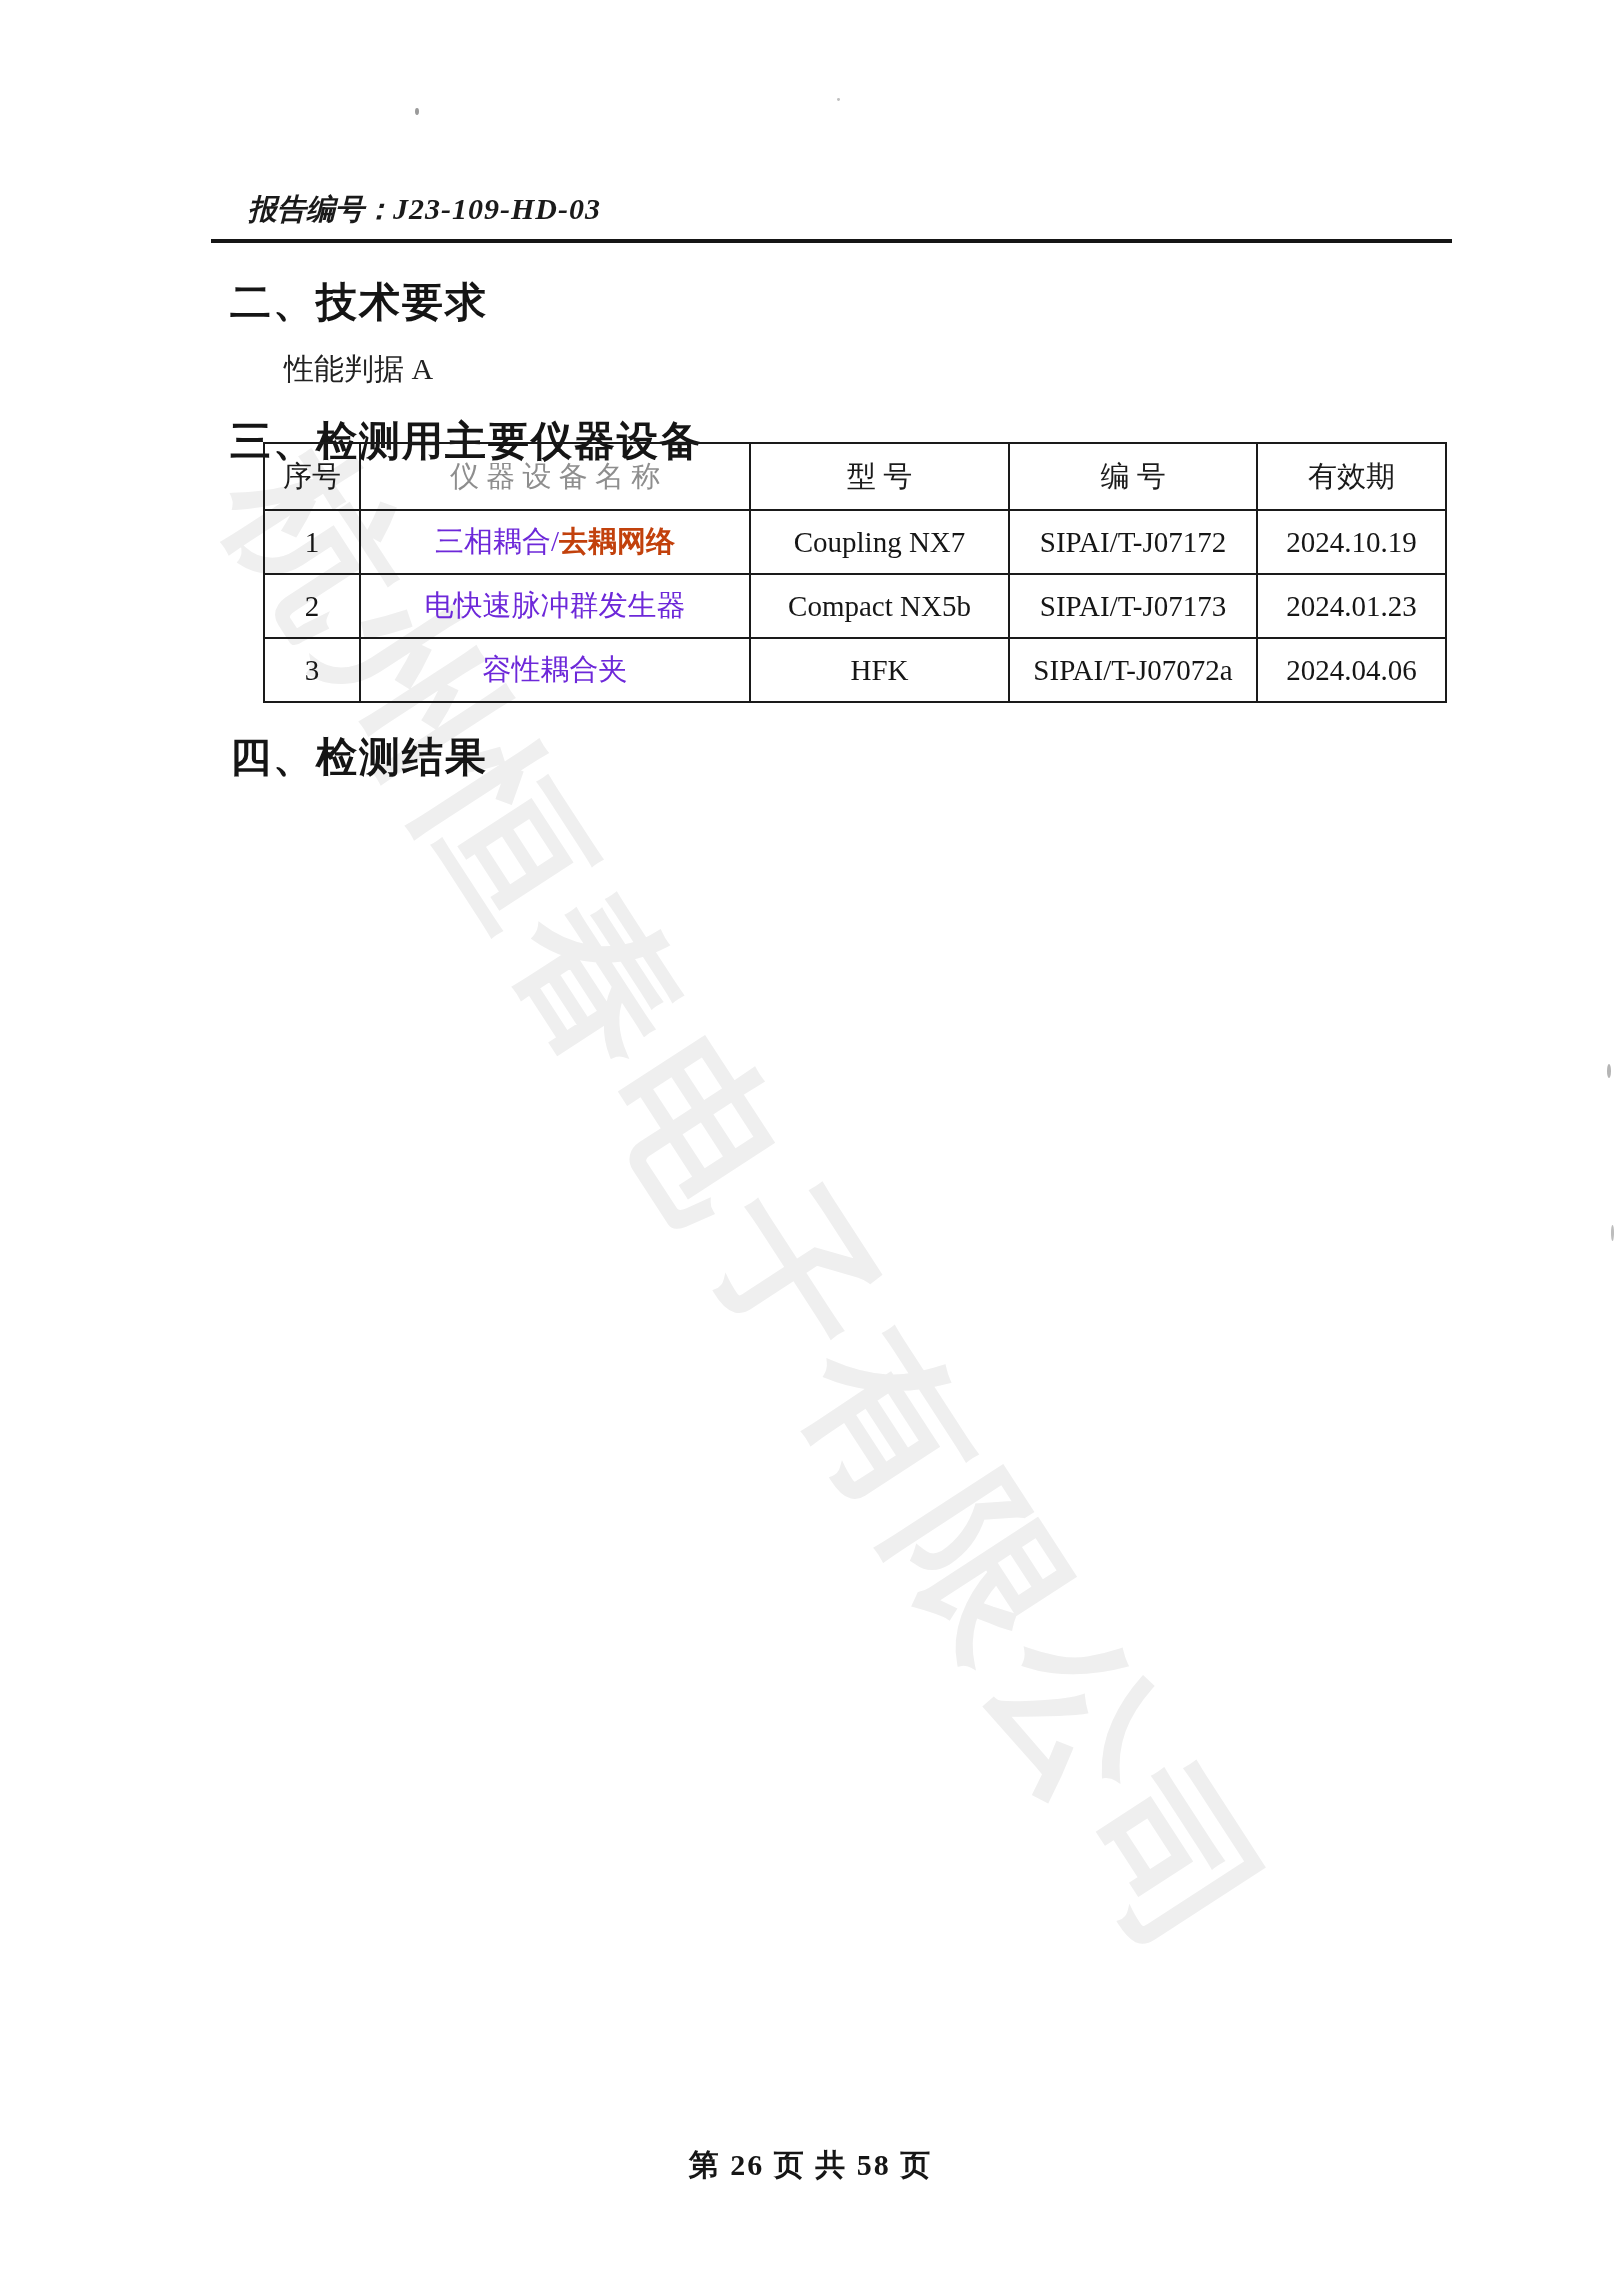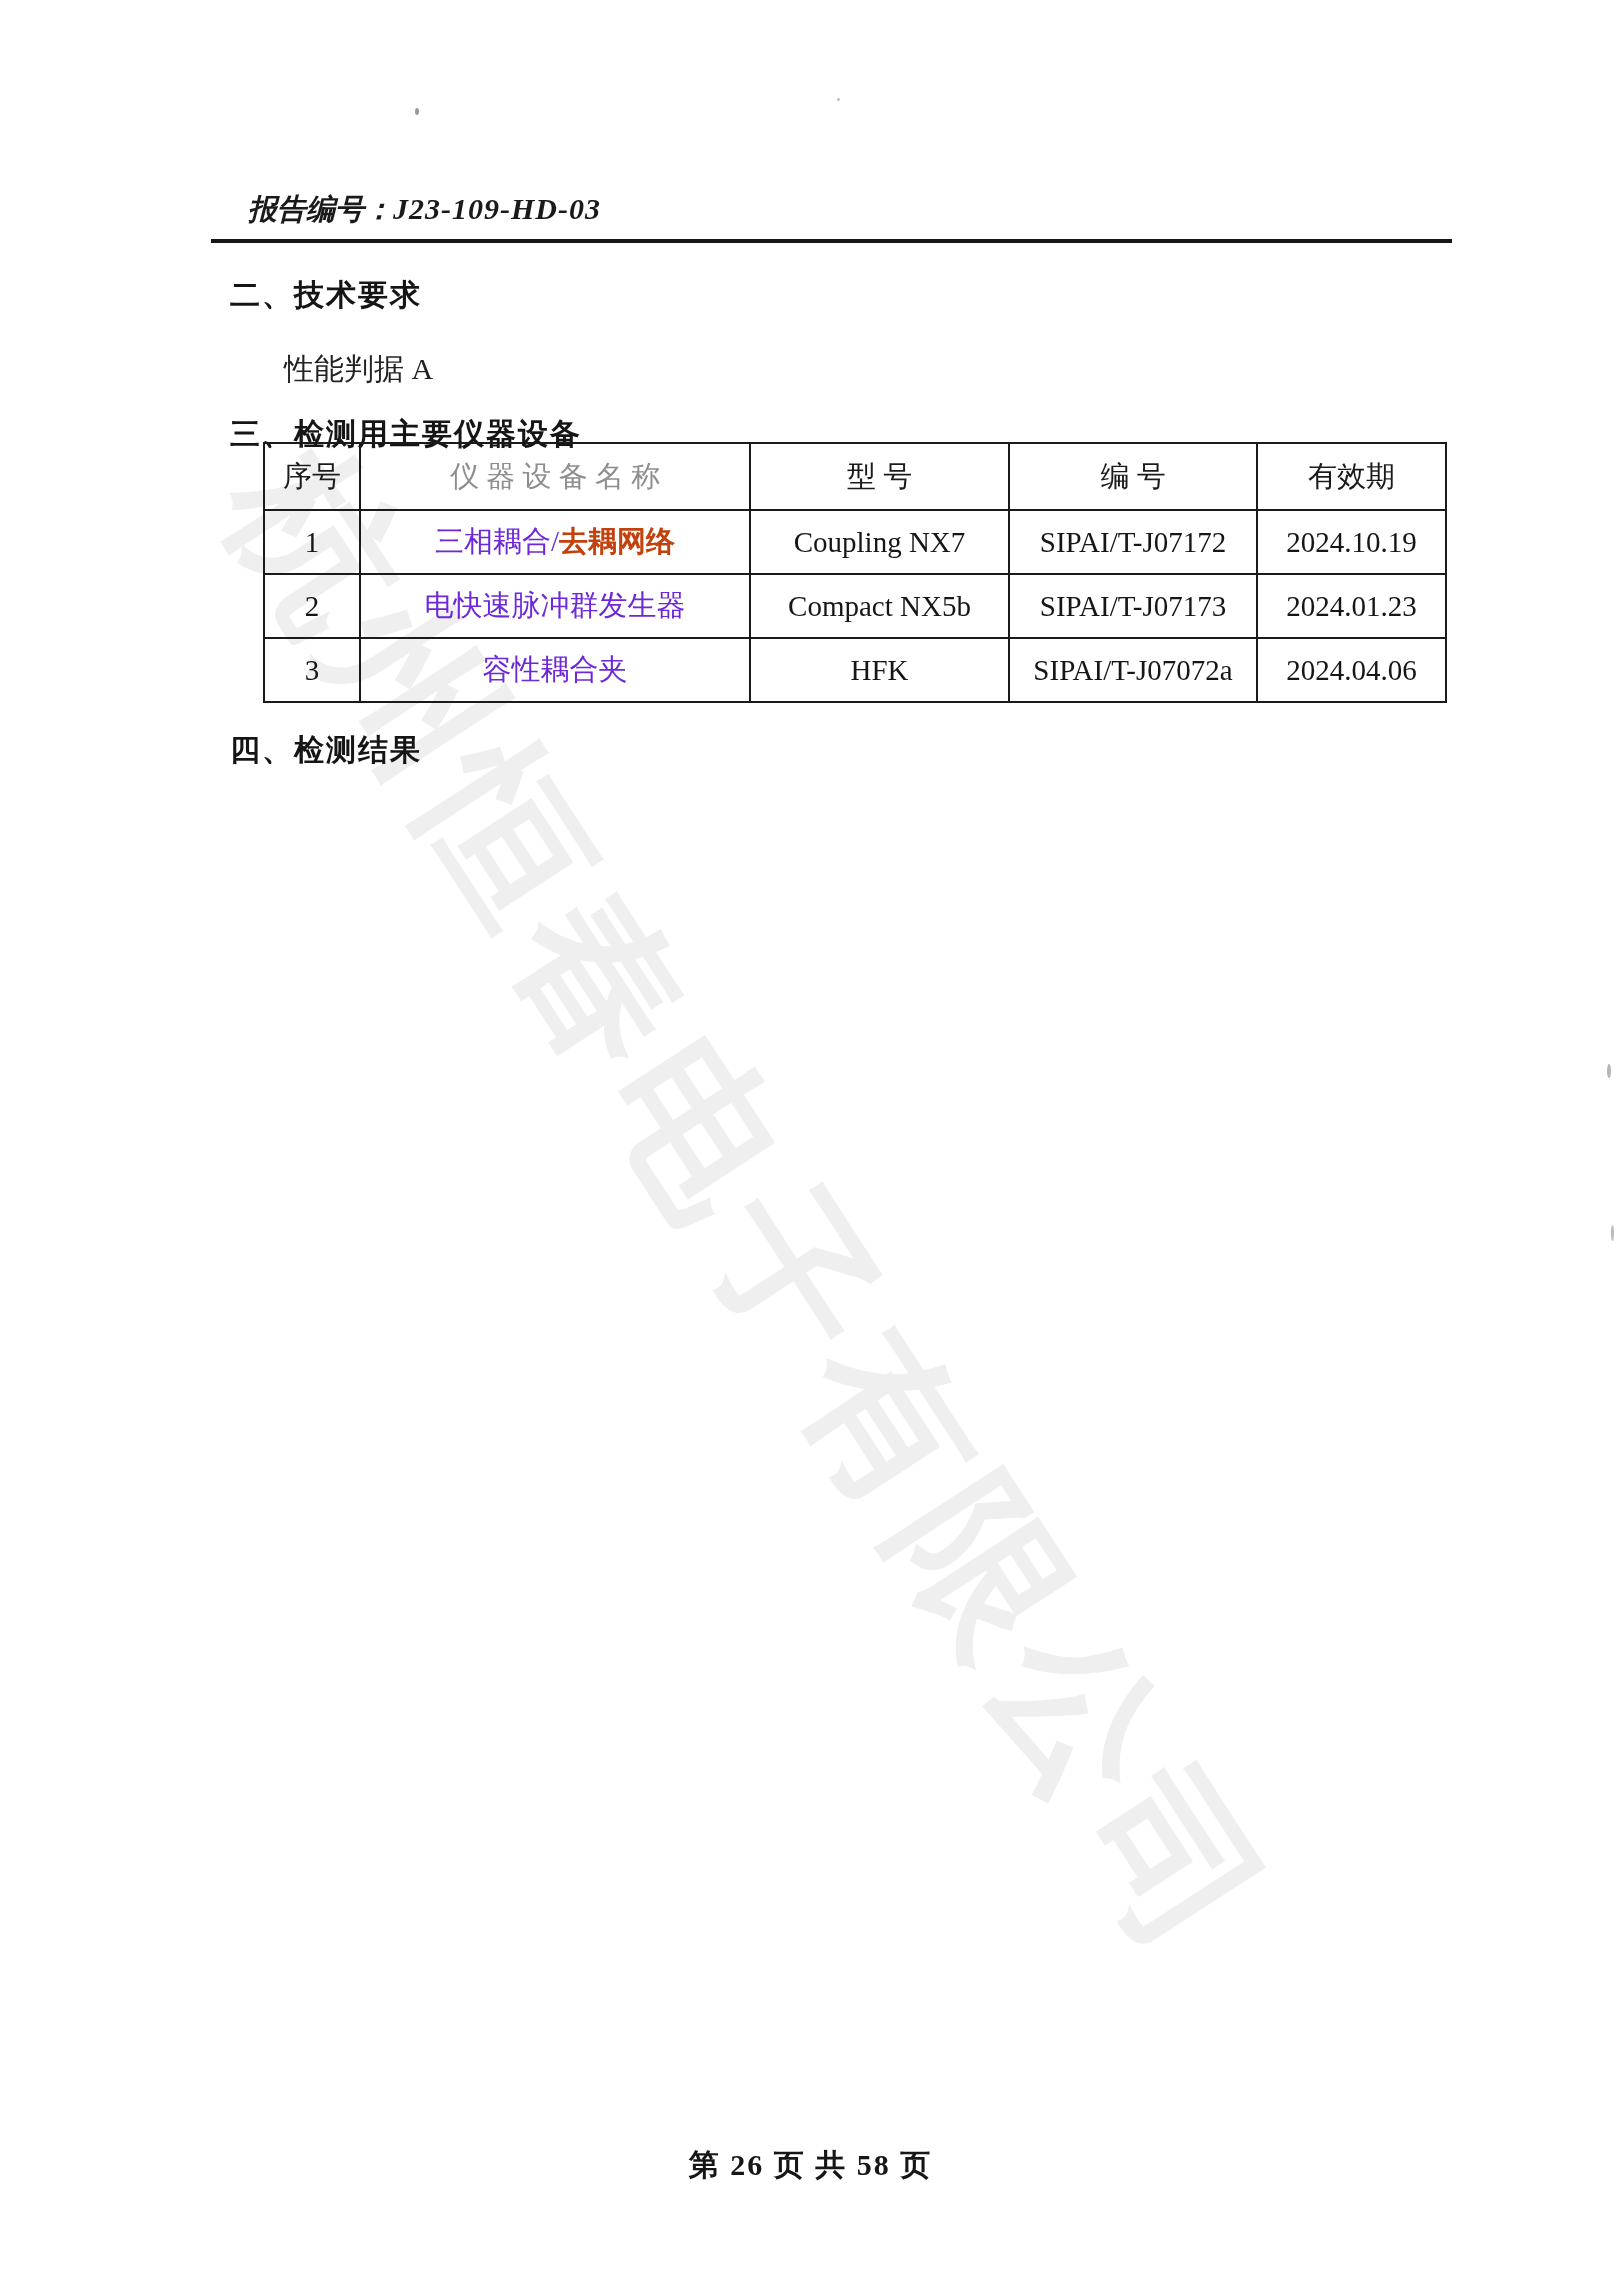--- a/index.html
+++ b/index.html
@@ -73,21 +73,21 @@
     width: 1241px;
     height: 3.9px;
     background: #161616;
   }
 
   
   .section-title {
     position: absolute;
     font-family: "Liberation Sans", sans-serif;
     font-weight: 700;
-    font-size: 30px;
+    font-size: 41px;
     letter-spacing: 2px;
     white-space: nowrap;
     color: #151515;
   }
   .st-2 { left: 230px; top: 275px; }
   .st-3 { left: 230px; top: 414px; }
   .st-4 { left: 230px; top: 730px; }
 
   .criterion {
     position: absolute;

